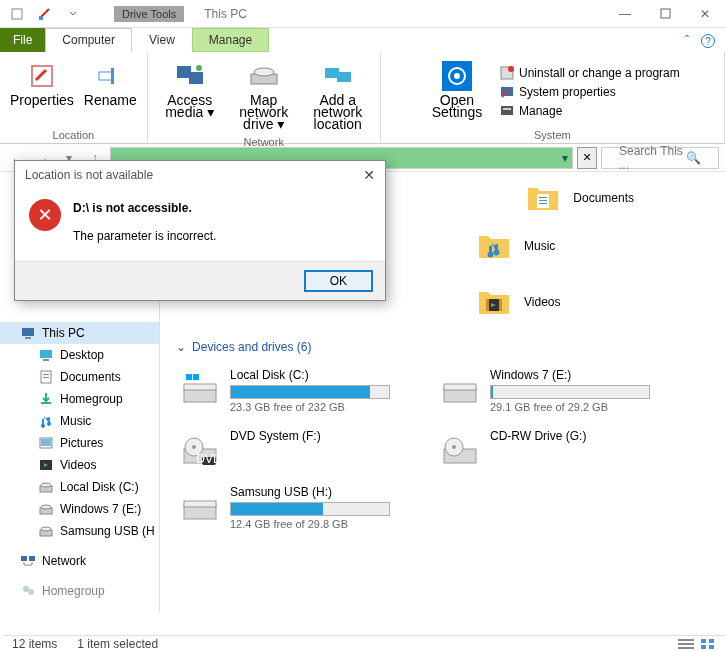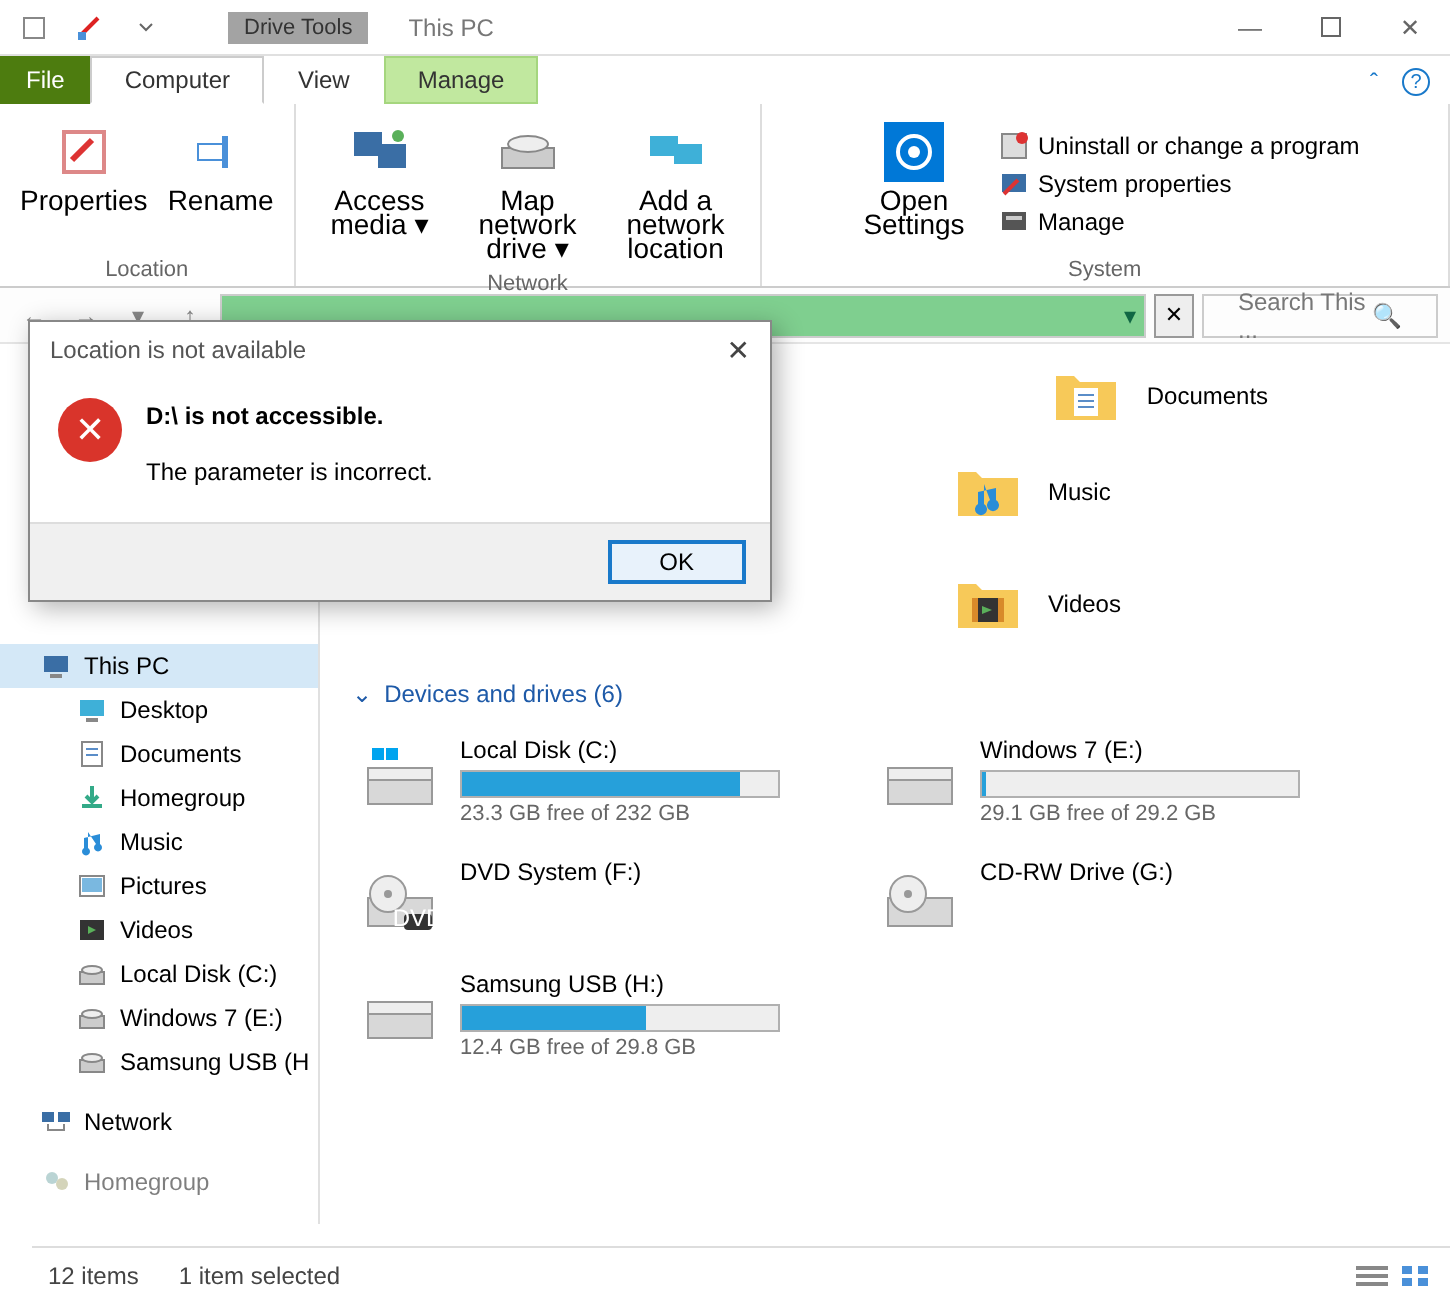--- a/index.html
+++ b/index.html
@@ -45,21 +45,21 @@
 .section-hdr{color:#1e5aa8;font-size:13px;margin:10px 0;display:flex;align-items:center;gap:6px}
 .drives{display:flex;flex-wrap:wrap;gap:8px 20px}
 .drive{display:flex;gap:10px;width:240px;padding:4px;align-items:flex-start}
 .drive.sel{background:#cde6f7;border:1px solid #8ab9e0}
 .drive-ico{width:40px;height:40px;flex-shrink:0}
 .drive-info{flex:1}
 .drive-name{font-size:12px;margin-bottom:3px}
 .drive-bar{width:160px;height:14px;border:1px solid #b0b0b0;background:#eee;margin-bottom:2px}
 .drive-bar-fill{height:100%;background:#26a0da}
 .drive-sub{font-size:11px;color:#666}
-.statusbar{position:absolute;bottom:0;left:16px;right:0;height:28px;border-top:1px solid #ddd;display:flex;align-items:center;padding:0 8px;font-size:11px;color:#444;gap:20px}
+.statusbar{position:absolute;bottom:0;left:4px;right:0;height:16px;border-top:1px solid #ddd;display:flex;align-items:center;padding:0 8px;font-size:11px;color:#444;gap:20px}
 .view-icons{margin-left:auto;display:flex;gap:4px}
 .dialog{position:absolute;left:14px;top:160px;width:372px;background:#fff;border:1px solid #888;box-shadow:3px 3px 12px rgba(0,0,0,.3)}
 .dlg-title{padding:6px 10px;font-size:12px;color:#555;display:flex;align-items:center}
 .dlg-close{margin-left:auto;font-size:14px;color:#444}
 .dlg-body{padding:10px 14px 16px;display:flex;gap:12px}
 .dlg-erricon{width:32px;height:32px;background:#d9342b;border-radius:50%;display:flex;align-items:center;justify-content:center;color:#fff;font-size:18px;flex-shrink:0}
 .dlg-text{font-size:12px;line-height:18px}
 .dlg-text b{display:block;margin-bottom:10px}
 .dlg-btns{padding:8px 12px;background:#f0f0f0;display:flex;justify-content:flex-end;border-top:1px solid #ddd}
 .dlg-btn{border:2px solid #1979ca;background:#e8f2fb;padding:2px 24px;font-size:12px}

